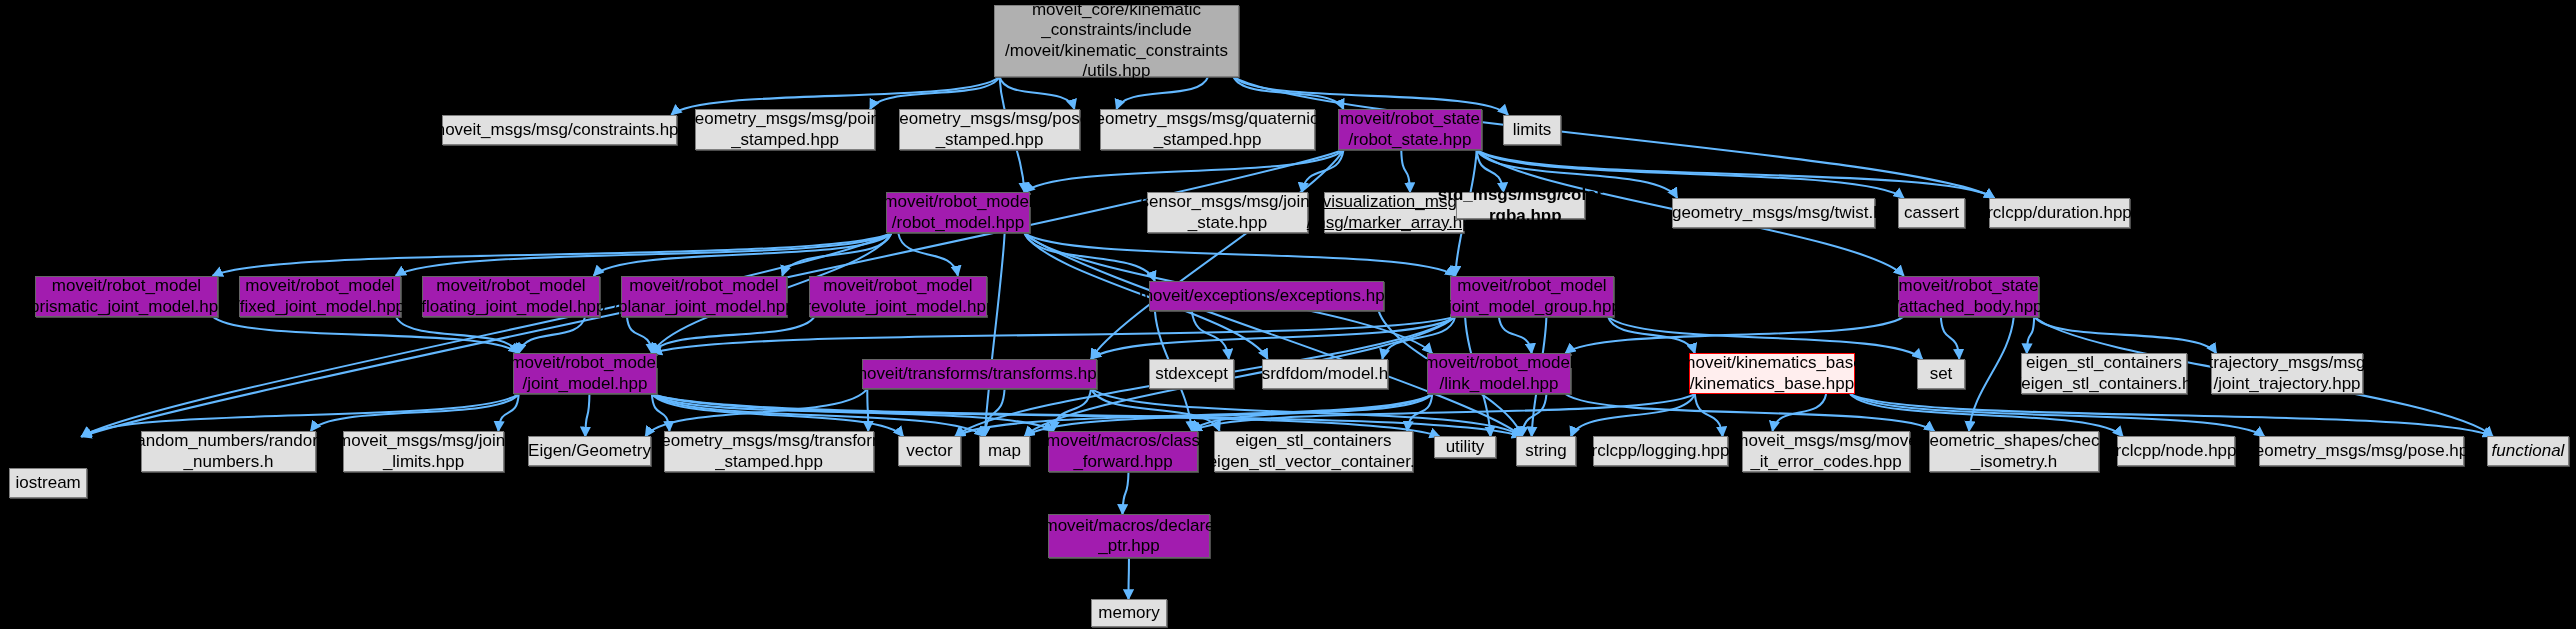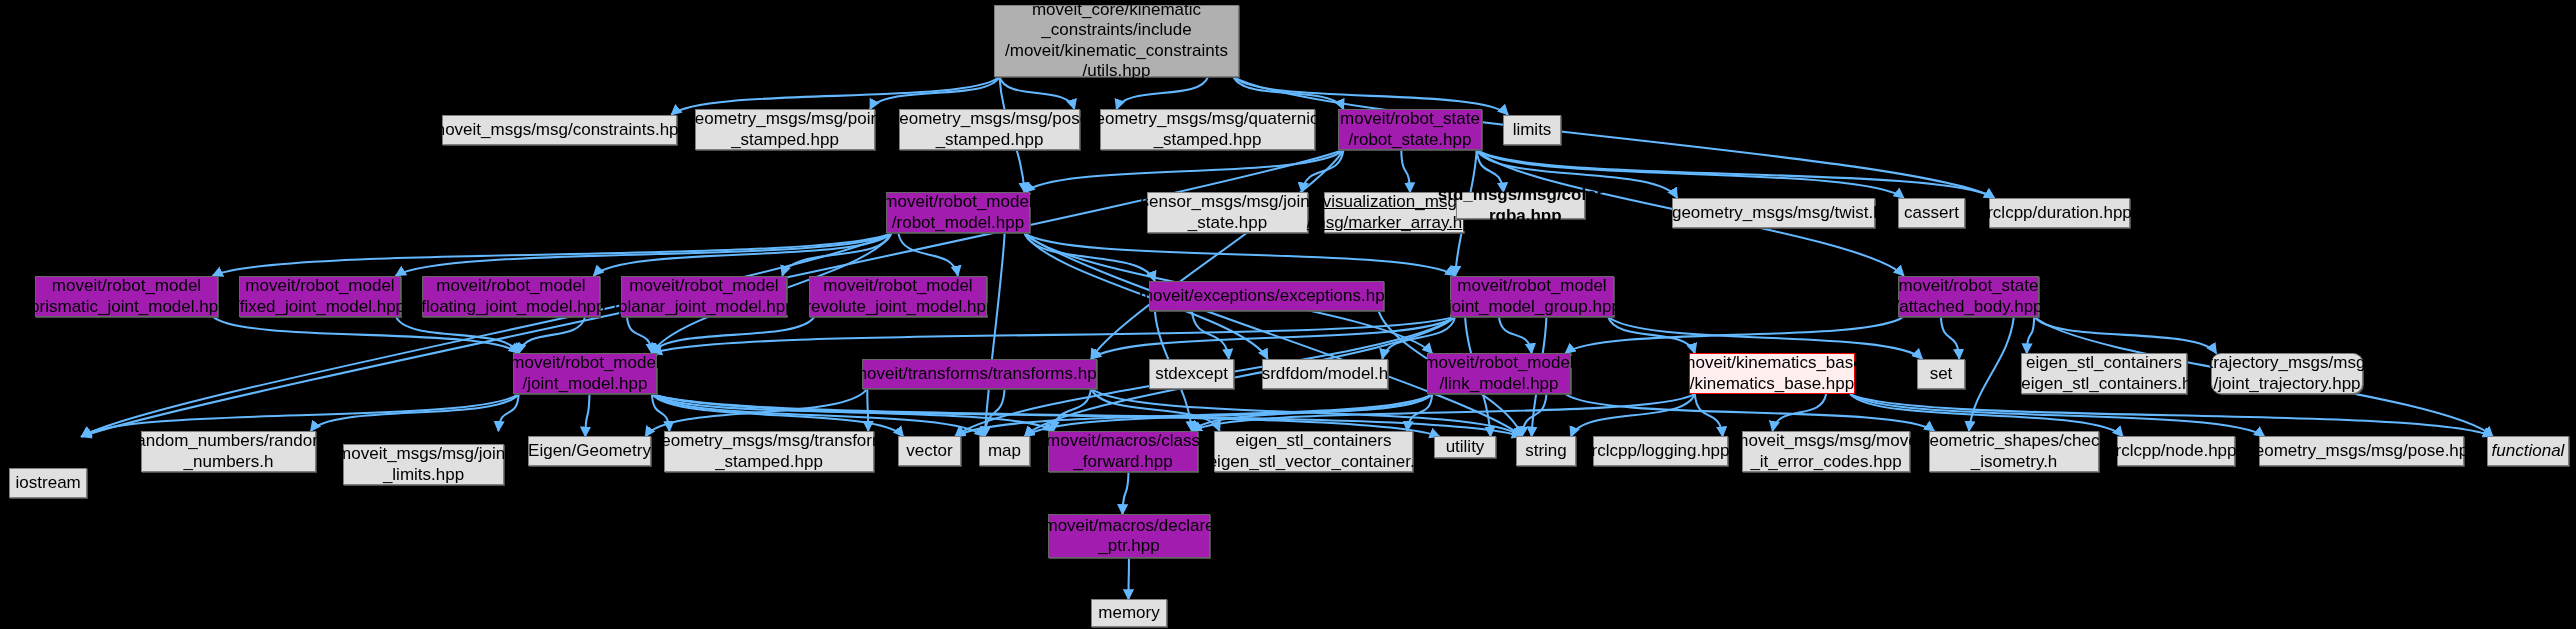--- a/index.html
+++ b/index.html
@@ -175,26 +175,26 @@
       <div class="node white" style="left: 862px; top: 359px; width: 235px; height: 30px;">moveit/transforms/transforms.hpp</div>
       <div class="node" style="left: 1149px; top: 359px; width: 85px; height: 30px;">stdexcept</div>
       <div class="node" style="left: 1262px; top: 359px; width: 126px; height: 30px;">srdfdom/model.h</div>
       <div class="node white" style="left: 1427px; top: 353px; width: 144px; height: 41px;">moveit/robot_model
 /link_model.hpp</div>
       <div class="node hl" style="left: 1689px; top: 353px; width: 166px; height: 41px;">moveit/kinematics_base
 /kinematics_base.hpp</div>
       <div class="node" style="left: 1917px; top: 359px; width: 48px; height: 30px;">set</div>
       <div class="node" style="left: 2021px; top: 353px; width: 166px; height: 41px;">eigen_stl_containers
 /eigen_stl_containers.h</div>
-      <div class="node" style="left: 2211px; top: 353px; width: 152px; height: 41px; border-radius: 10px;">trajectory_msgs/msg
+      <div class="node" style="left: 2211px; top: 353px; width: 152px; height: 41px;">trajectory_msgs/msg
 /joint_trajectory.hpp</div>
       <div class="node" style="left: 9.2px; top: 436px; width: 78px; height: 30px; margin-top: 32px;">iostream</div>
       <div class="node" style="left: 141px; top: 431px; width: 175px; height: 41px;">random_numbers/random
 _numbers.h</div>
-      <div class="node" style="left: 343px; top: 431px; width: 161px; height: 41px; margin-top: 13px;">moveit_msgs/msg/joint
+      <div class="node" style="left: 343px; top: 431px; width: 161px; height: 41px;">moveit_msgs/msg/joint
 _limits.hpp</div>
       <div class="node" style="left: 528px; top: 436px; width: 123px; height: 30px;">Eigen/Geometry</div>
       <div class="node" style="left: 664px; top: 431px; width: 210px; height: 41px;">geometry_msgs/msg/transform
 _stamped.hpp</div>
       <div class="node" style="left: 898px; top: 436px; width: 63px; height: 30px;">vector</div>
       <div class="node" style="left: 979px; top: 436px; width: 51px; height: 30px;">map</div>
       <div class="node white" style="left: 1048px; top: 431px; width: 150px; height: 41px;">moveit/macros/class
 _forward.hpp</div>
       <div class="node" style="left: 1214px; top: 431px; width: 199px; height: 41px;">eigen_stl_containers
 /eigen_stl_vector_container.h</div>

